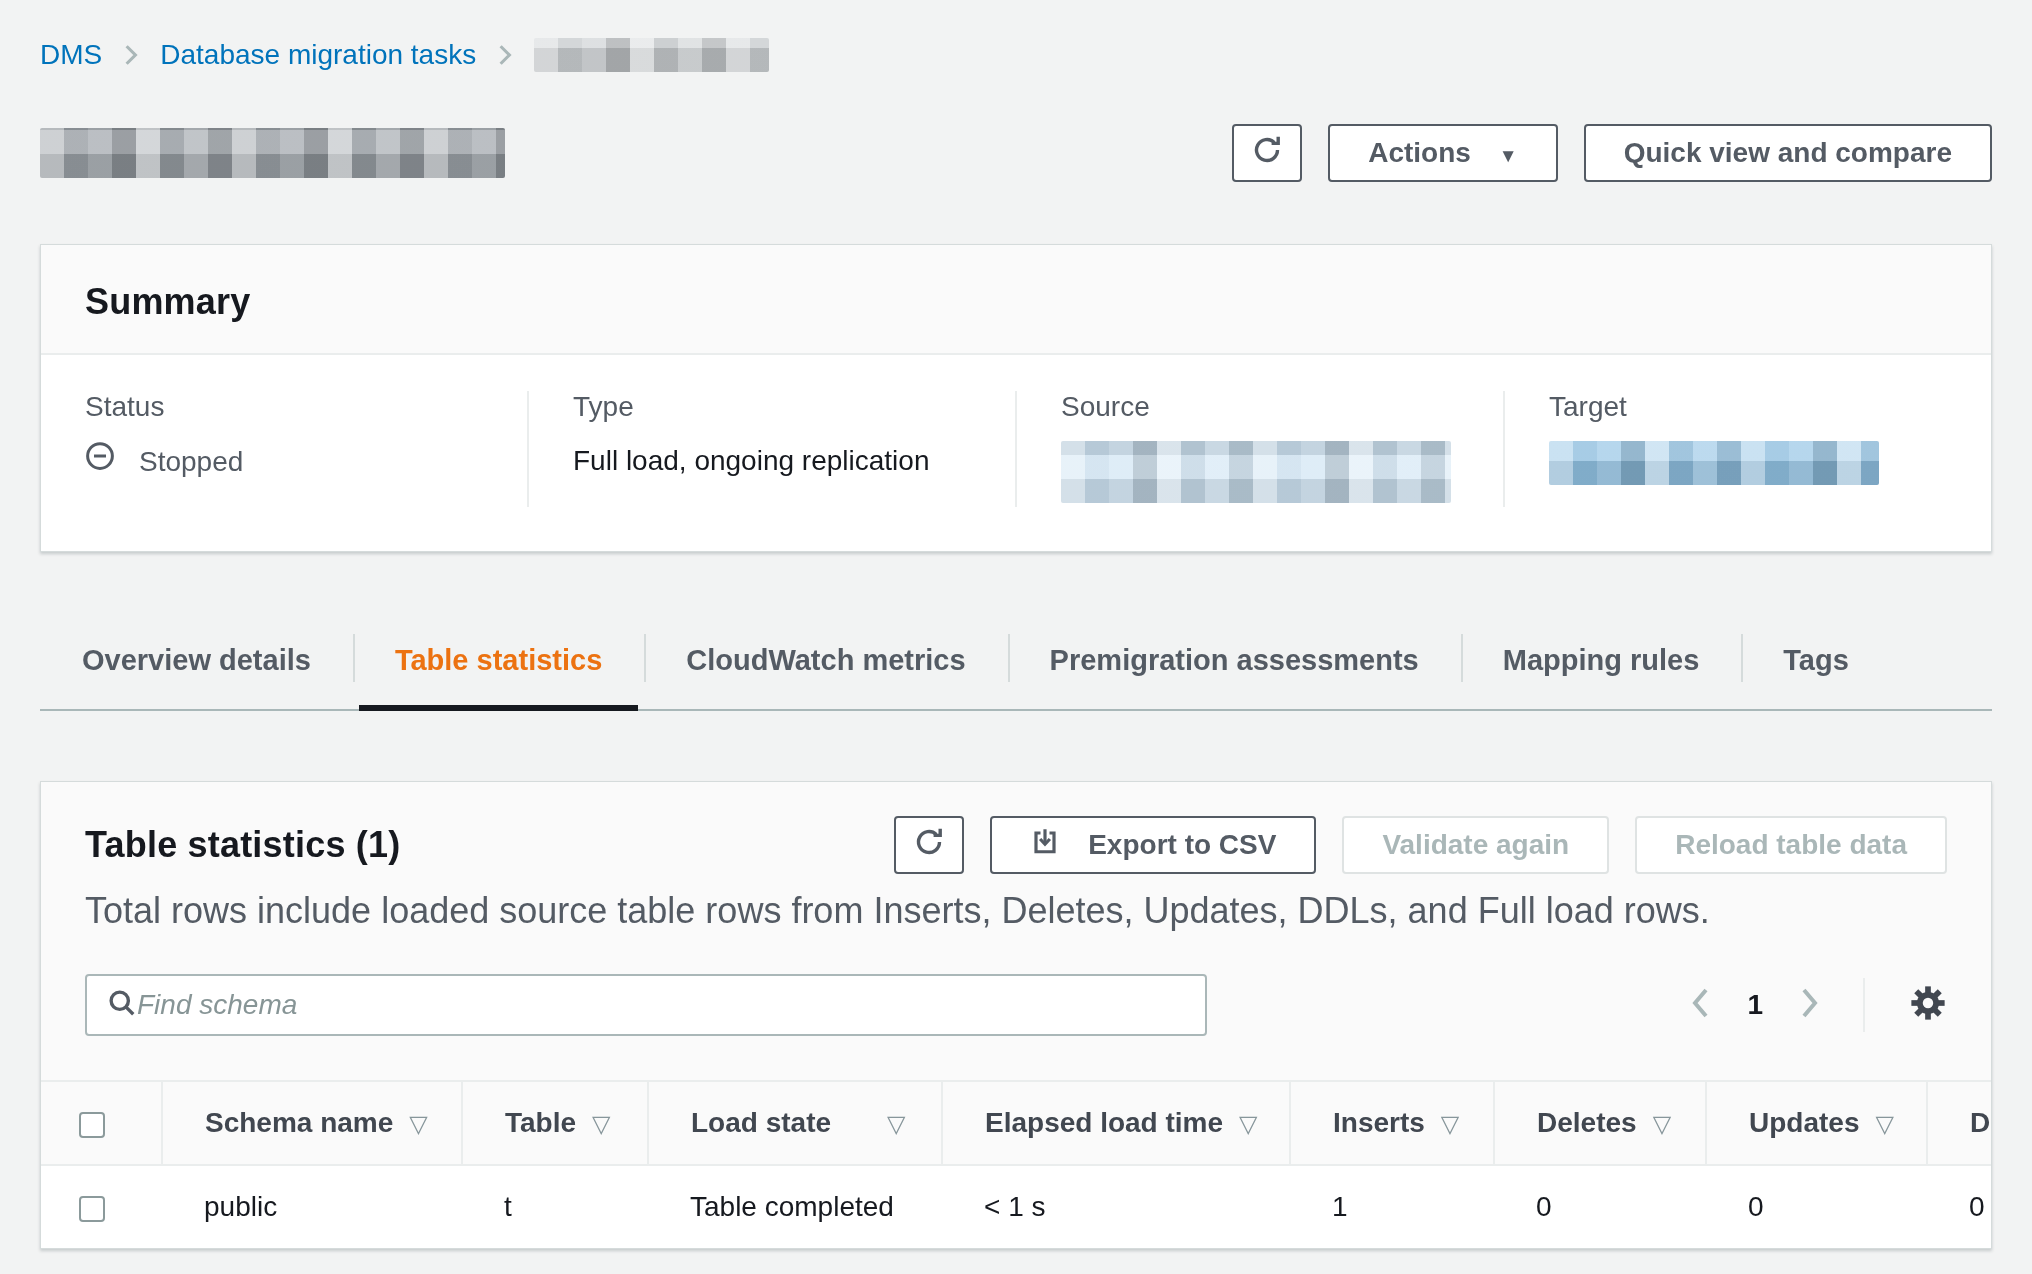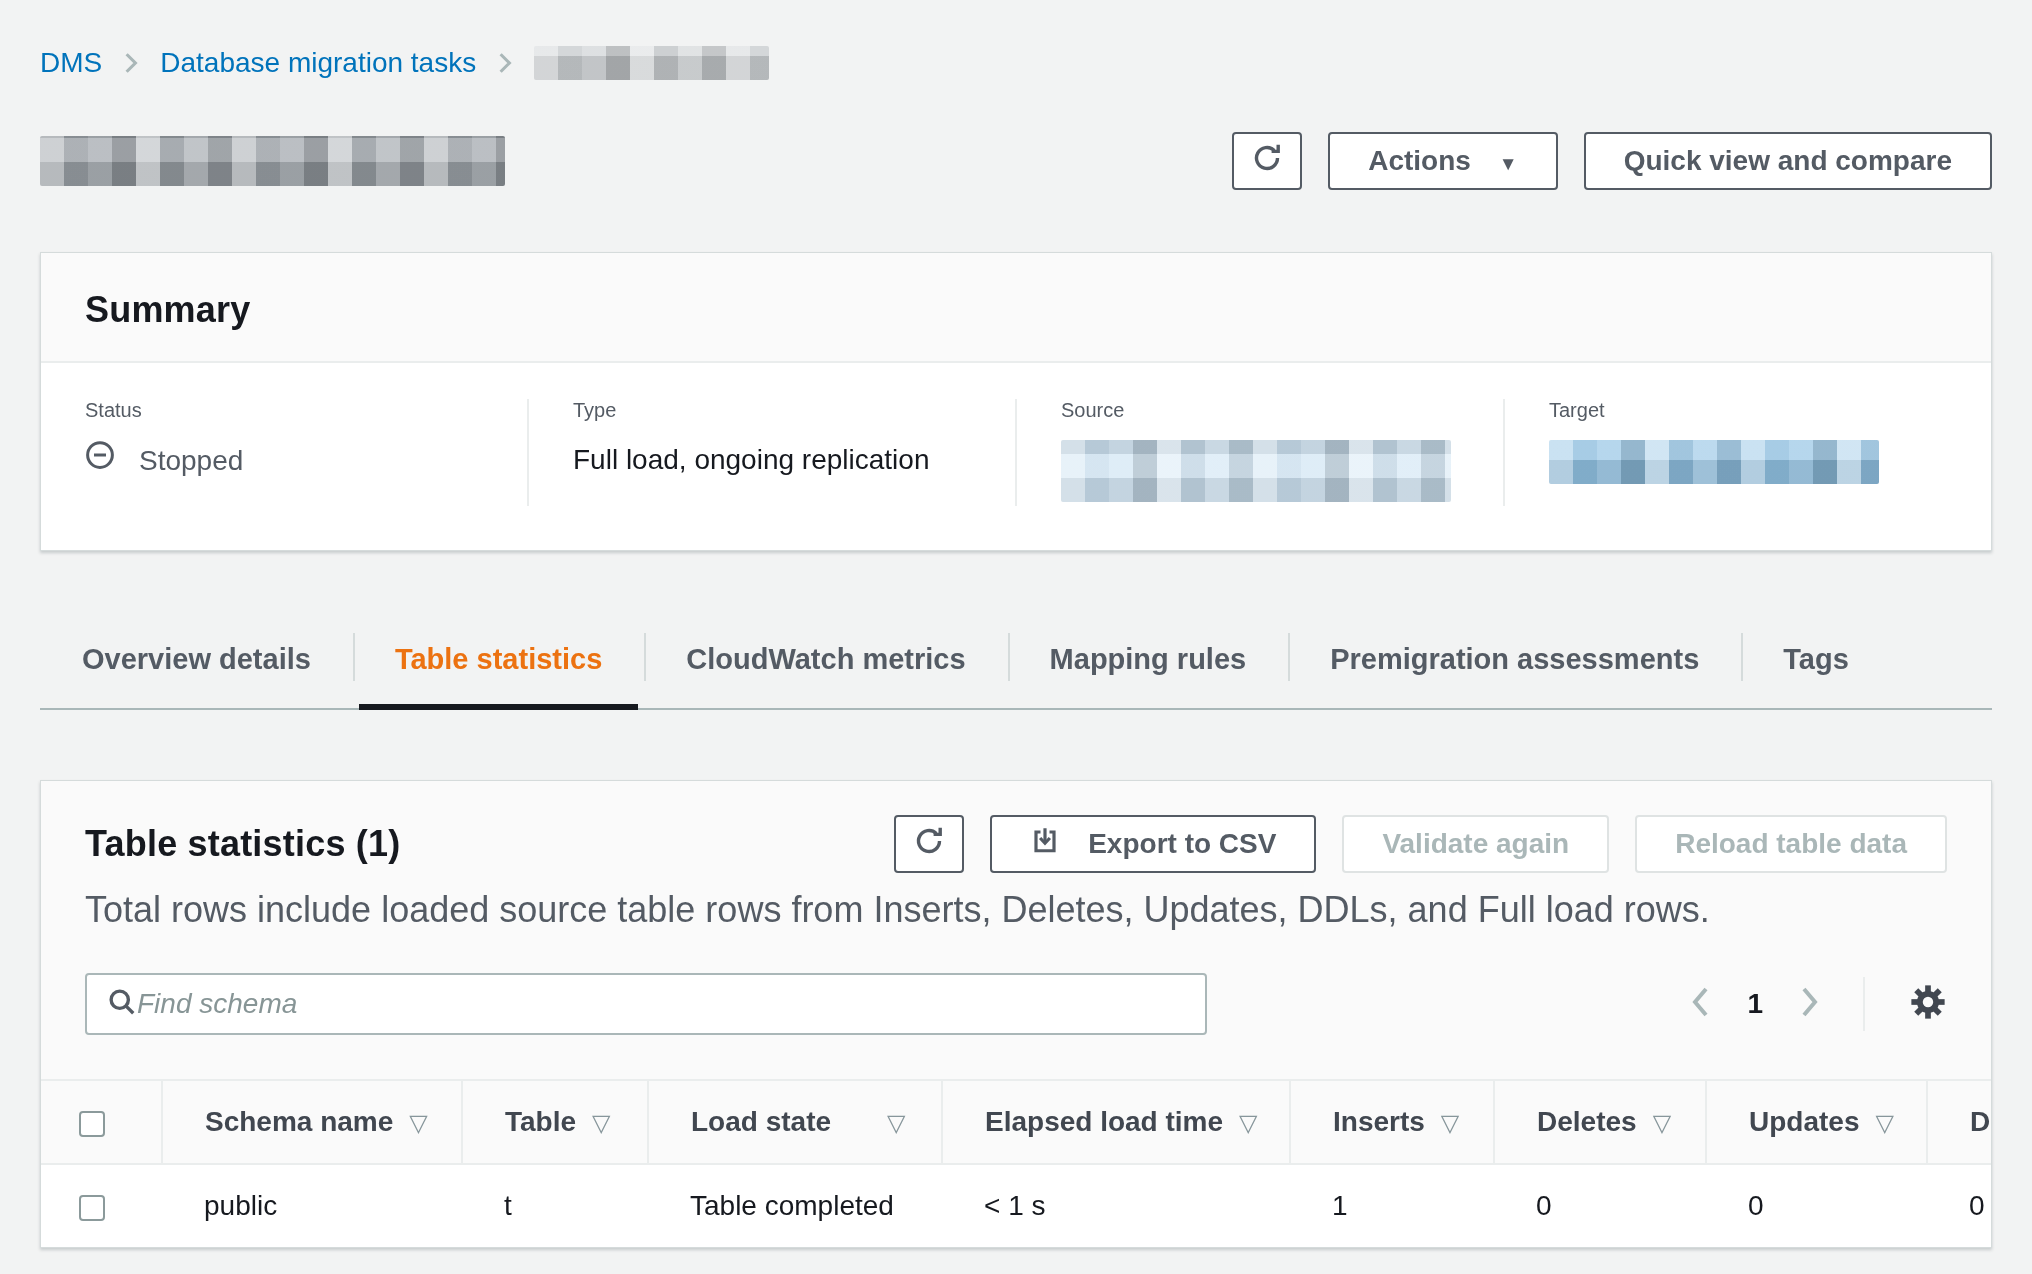--- a/index.html
+++ b/index.html
@@ -1,18 +1,18 @@
 <!DOCTYPE html>
 <html><head>
 <meta charset="utf-8">
 <style>
   * { margin: 0; padding: 0; box-sizing: border-box; }
   html, body { background: #f2f3f3; }
   body { font-family: "Liberation Sans", "DejaVu Sans", sans-serif; color: #16191f; }
-  .page { position: relative; width: 2032px; height: 1274px; background: #f2f3f3; overflow: hidden; padding: 16px 40px; }
+  .page { position: relative; width: 2032px; height: 1274px; background: #f2f3f3; overflow: hidden; padding: 8px 40px; }
 
   
   .breadcrumb { margin-top: 30px; display: flex; align-items: center; gap: 22px; font-size: 28px; }
   .crumb-link { color: #0073bb; text-decoration: none; cursor: pointer; }
   .crumb-sep { display: flex; align-items: center; }
 
   
   .title-row { margin-top: 50px; display: flex; align-items: center; justify-content: space-between; height: 62px; }
   .btn-group { display: flex; align-items: center; gap: 26px; }
   .btn { display: inline-flex; align-items: center; justify-content: center; gap: 28px;
@@ -26,21 +26,21 @@
   .card { background: #fff; border: 1px solid #d5dbdb; box-shadow: 0 2px 3px rgba(0,28,36,0.18); }
   .card-header { background: #fafafa; border-bottom: 2px solid #eaeded; }
   h2 { font-size: 36px; font-weight: bold; color: #16191f; letter-spacing: 0.2px; }
 
   
   .summary-card { margin-top: 60px; }
   .summary-card .card-header { padding: 36px 44px 30px; }
   .summary-body { display: flex; padding: 36px 0 44px; background: #fff; }
   .summary-col { flex: 1 1 0; padding: 0 44px; }
   .summary-col + .summary-col { border-left: 2px solid #eaeded; }
-  .field-label { font-size: 20px; color: #545b64; margin-bottom: 18px; }
+  .field-label { font-size: 28px; color: #545b64; margin-bottom: 18px; }
   .field-value { font-size: 28px; color: #16191f; line-height: 40px; }
   .status-value { display: flex; align-items: center; gap: 24px; color: #545b64; }
 
   
   .mosaic { display: inline-block; background-color: var(--mb, #aab0b5); border-radius: 2px;
     background-image:
       repeating-linear-gradient(90deg, rgba(255,255,255,0.38) 0 24px, rgba(0,0,0,0.02) 24px 48px, rgba(255,255,255,0.14) 48px 72px, rgba(0,0,0,0.12) 72px 96px, rgba(255,255,255,0.46) 96px 120px, rgba(0,0,0,0.05) 120px 144px, rgba(255,255,255,0.22) 144px 168px, rgba(0,0,0,0.09) 168px 192px),
       repeating-linear-gradient(0deg, rgba(0,0,0,0.10) 0 24px, rgba(255,255,255,0.22) 24px 48px);
   }
   .mosaic-crumb  { --mb: #cdd1d4; width: 235px; height: 34px; }
@@ -157,22 +157,22 @@
         <div class="field-label">Target</div>
         <span class="mosaic mosaic-target"></span>
       </div>
     </div>
   </div>
 
   <div class="tabs">
     <div class="tab">Overview details</div>
     <div class="tab active">Table statistics</div>
     <div class="tab">CloudWatch metrics</div>
+    <div class="tab">Premigration assessments</div>
     <div class="tab">Mapping rules</div>
-    <div class="tab">Premigration assessments</div>
     <div class="tab">Tags</div>
   </div>
 
   <div class="card table-card">
     <div class="panel-header">
       <div class="panel-title-row">
         <h2>Table statistics (1)</h2>
         <div class="btn-group">
           <button class="btn icon-only">
             <span>

